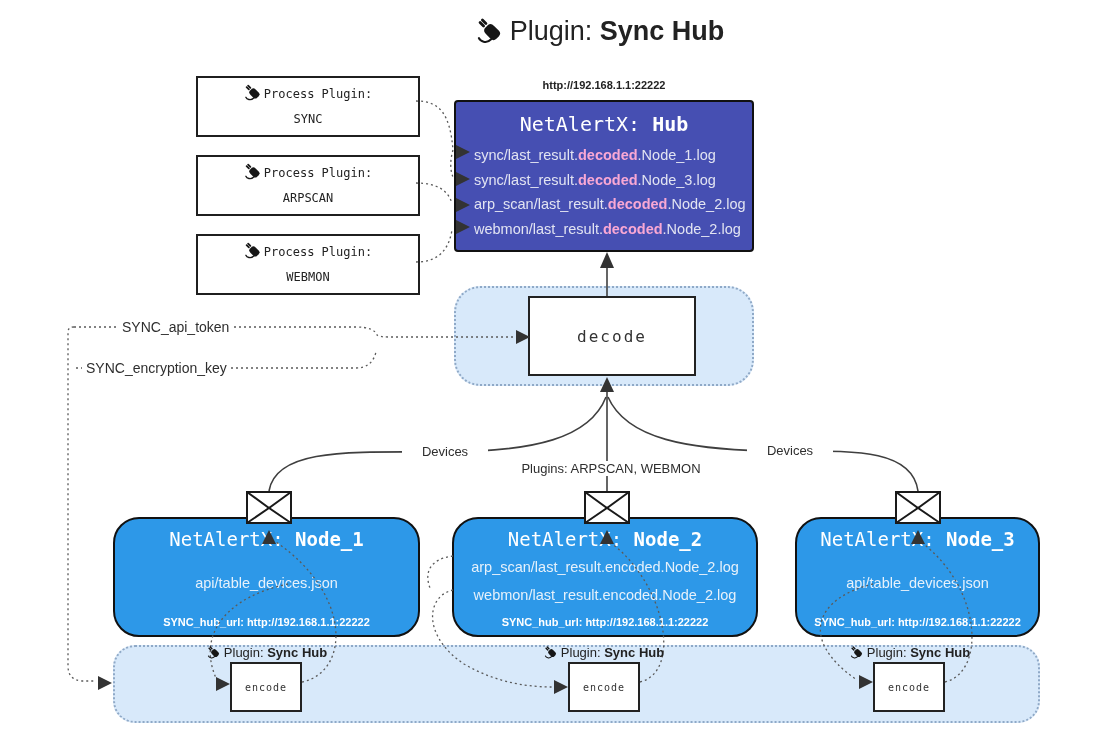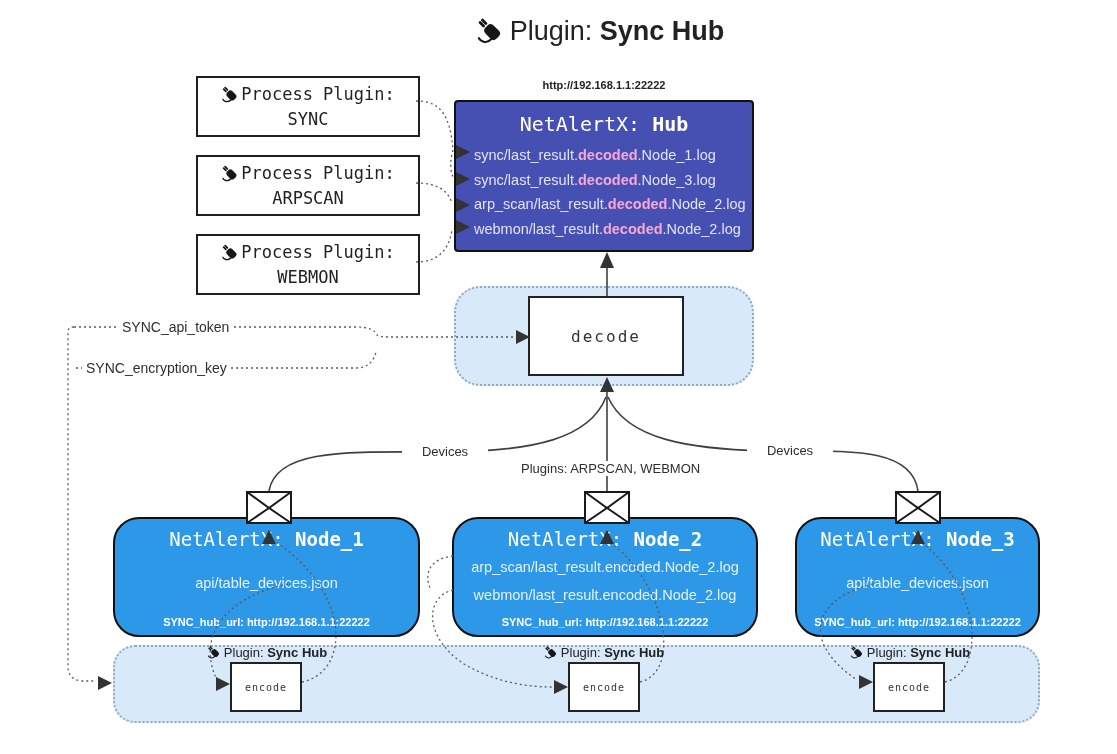--- a/index.html
+++ b/index.html
@@ -9,50 +9,50 @@
   .abs{position:absolute;}
 
   
   .title{left:370px;top:16px;width:420px;text-align:center;font-size:27px;color:#222;}
   .title .plug{vertical-align:-4px;margin-right:6px;}
   .title b{font-weight:700;}
 
   
   .pbox{left:176px;width:220px;height:57px;background:#fff;border:2px solid #1f1f1f;
         display:flex;flex-direction:column;align-items:center;justify-content:center;
-        font-size:17px;line-height:25px;color:#222;}
+        font-size:12px;line-height:25px;color:#222;}
   .pbox .row1{white-space:nowrap;}
   .pbox .plug{vertical-align:-3px;margin-right:2px;}
 
   
   .hub-url{left:434px;top:79px;width:300px;text-align:center;font-size:11px;font-weight:700;color:#222;}
   .hub{left:434px;top:100px;width:300px;height:152px;background:var(--hub-fill,#464FB2);
        border:2px solid #111;border-radius:4px;box-sizing:border-box;}
   .hub-title{position:absolute;left:0;top:10px;width:100%;text-align:center;
              font-size:20px;color:#fff;}
   .hub-title b{font-weight:700;}
   .hub-logs{position:absolute;left:18px;top:41px;right:6px;}
   .hub-log{font-size:14.5px;line-height:24.5px;color:#E2E4F2;white-space:nowrap;}
   .hub-log b{color:#f9a8d4;font-weight:700;}
 
   
   .panel{background:var(--panel-fill,#D8E9FA);border:2px dotted var(--panel-border,#8FA9C7);
          box-sizing:border-box;}
   .decode-panel{left:434px;top:286px;width:300px;height:100px;border-radius:26px;}
   .iobox{background:#fff;border:2px solid #222;box-sizing:border-box;
          display:flex;align-items:center;justify-content:center;color:#333;}
-  .decode-box{left:508px;top:296px;width:156px;height:80px;font-size:16px;letter-spacing:2px;text-align:right;}
+  .decode-box{left:508px;top:296px;width:168px;height:80px;font-size:16px;letter-spacing:2px;text-align:right;}
 
   
   .line-label{background:#fff;padding:0 4px;white-space:nowrap;color:#2e2e2e;z-index:6;}
   .lbl-token{left:98px;top:319px;font-size:14px;}
   .lbl-key{left:62px;top:360px;font-size:14px;}
   .lbl-dev-l{left:382px;top:444px;width:78px;text-align:center;font-size:13px;}
   .lbl-dev-r{left:727px;top:443px;width:78px;text-align:center;font-size:13px;}
-  .lbl-plugins{left:497px;top:461px;width:180px;font-size:13px;}
+  .lbl-plugins{left:497px;top:461px;width:180px;text-align:center;font-size:13px;}
 
   
   .node{top:517px;height:120px;background:var(--node-fill,#2D98E8);
         border:2px solid #111;border-radius:26px;box-sizing:border-box;}
   .node-title{position:absolute;left:0;top:9px;width:100%;text-align:center;
               font-size:19px;color:#fff;white-space:nowrap;}
   .node-title b{font-weight:700;}
   .node-line{position:absolute;left:0;width:100%;text-align:center;font-size:14.5px;
              color:#E6F1FB;white-space:nowrap;}
   .node-url{position:absolute;left:0;bottom:7px;width:100%;text-align:center;

